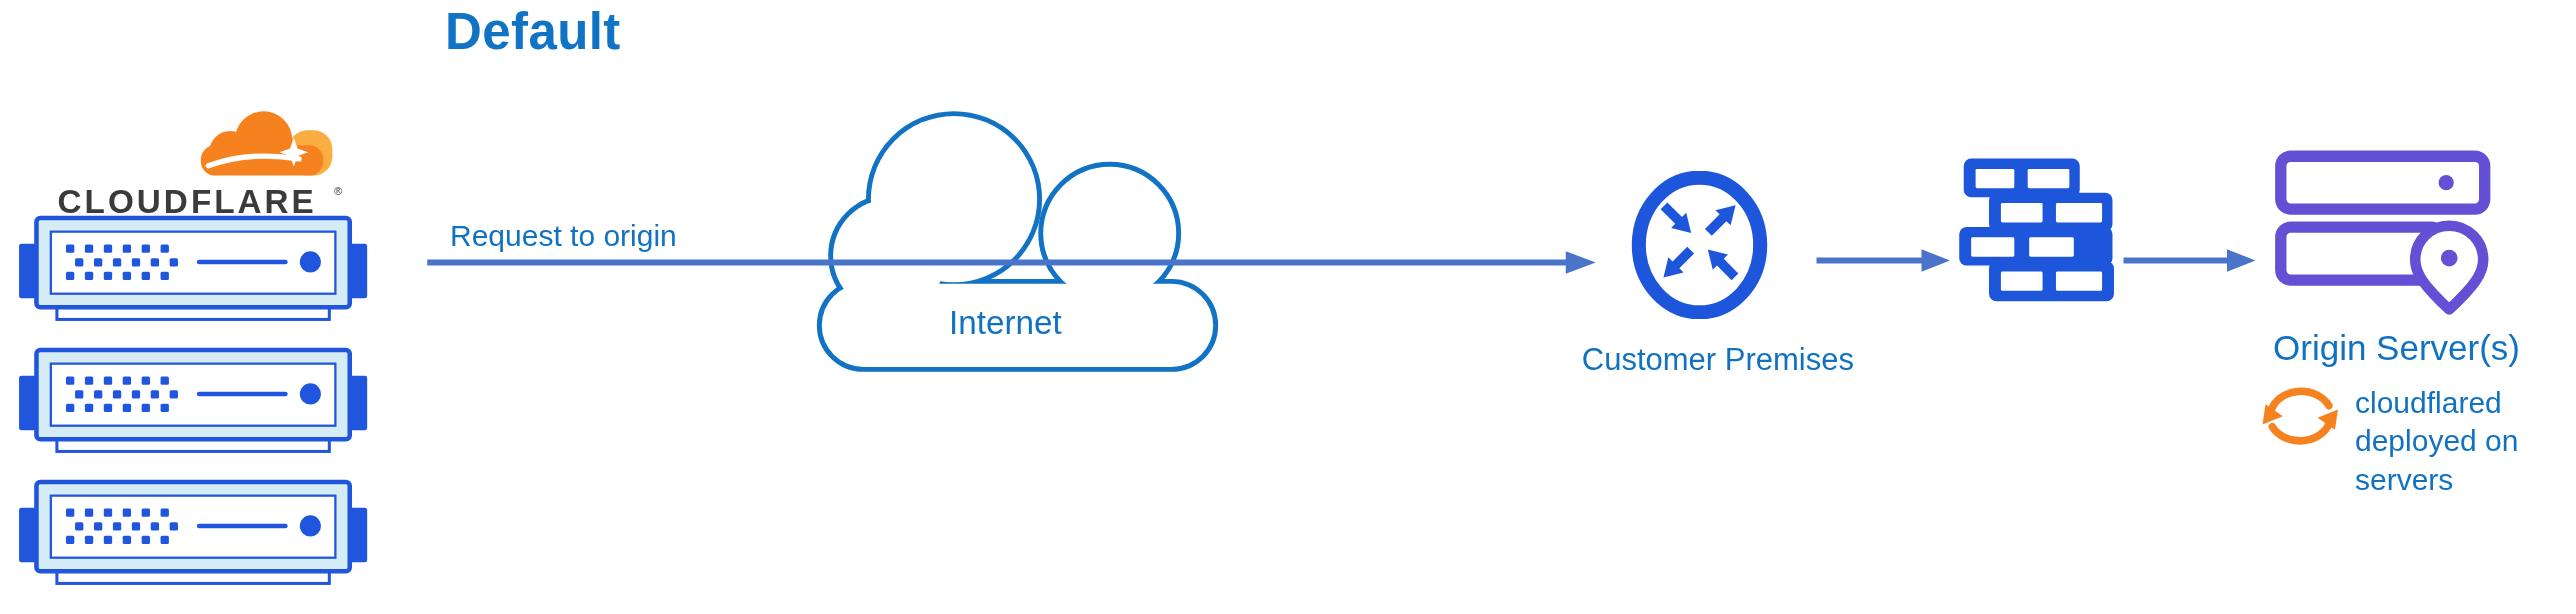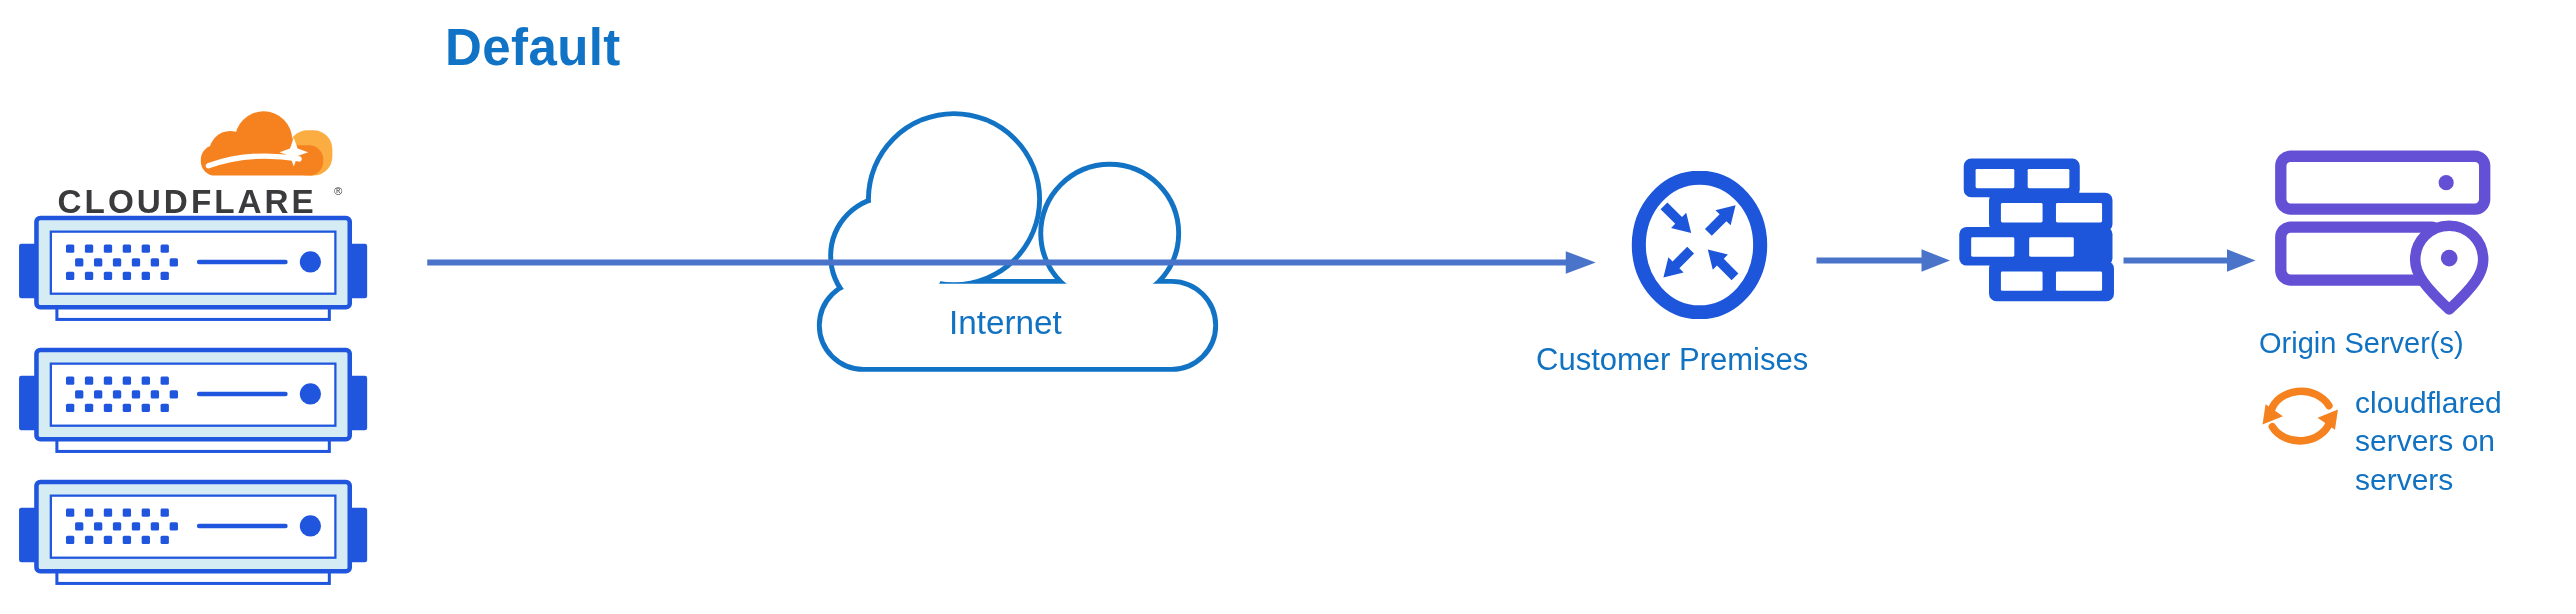--- a/index.html
+++ b/index.html
@@ -12,21 +12,21 @@
     font-family: "Liberation Sans", "DejaVu Sans", sans-serif;
   }
   .abs { position: absolute; }
   .lbl { color: #1172c2; font-size: 30px; font-weight: 500; line-height: 1.3; }
   .title {
     color: #1173c5;
     font-size: 51px;
     font-weight: 600;
     letter-spacing: 0.4px;
   }
-  .center { text-align: left; }
+  .center { text-align: right; }
   .z-cloud { z-index: 1; }
   .z-icon  { z-index: 3; }
   .z-text  { z-index: 4; }
   .z-arrow { z-index: 6; }
 </style>
 </head>
 <body>
 
 <div id="canvas">
 
@@ -58,21 +58,21 @@
             <rect x="162" y="75" width="11" height="11" rx="2"></rect>
             <rect x="187" y="75" width="11" height="11" rx="2"></rect>
         </g>
         <rect x="235" y="59" width="120" height="6" rx="3" fill="#2056dd"></rect>
         <circle cx="385" cy="62" r="14" fill="#2056dd"></circle>
       </g>
       <path id="cpe-arrow" d="M0 -6.5 H28 V-14.5 L52 0 L28 14.5 V6.5 H0 Z" fill="#1d56db"></path>
     </defs>
   </svg>
 
-  <div class="abs title z-text" style="left:445px; top:1.5px;margin-top:16px;">Default</div>
+  <div class="abs title z-text" style="left:445px; top:1.5px;">Default</div>
 
   <svg class="abs z-icon" style="left:39px; top:106px;" width="310" height="115" viewBox="0 0 410 152">
     <g>
       <rect x="330" y="32" width="58" height="60" rx="25" fill="#fbad41"></rect>
       <g fill="#f6821f">
         <circle cx="297" cy="45" r="38"></circle>
         <circle cx="253" cy="61" r="28"></circle>
         <rect x="214" y="52" width="162" height="40" rx="19"></rect>
       </g>
       <path d="M 224 79 C 262 65 302 63 344 70" stroke="#ffffff" stroke-width="7" fill="none" stroke-linecap="round"></path>
@@ -85,20 +85,21 @@
   <svg class="abs z-icon" style="left:19px; top:215px;" width="352" height="112" viewBox="0 0 465 148">
       <use href="#edge-server"></use>
     </svg>
   <svg class="abs z-icon" style="left:19px; top:347px;" width="352" height="112" viewBox="0 0 465 148">
       <use href="#edge-server"></use>
     </svg>
   <svg class="abs z-icon" style="left:19px; top:479px;" width="352" height="112" viewBox="0 0 465 148">
       <use href="#edge-server"></use>
     </svg>
 
+  <div class="abs lbl z-text" style="left:450px; top:216px;">Request to origin</div>
 
   <svg class="abs z-arrow" style="left:422px; top:249px;" width="1182" height="27" viewBox="0 0 1562 36">
     <rect x="0" y="14" width="1520" height="8" fill="#4a74c9"></rect>
     <polygon points="1518,3 1518,33 1558,18" fill="#4a74c9"></polygon>
   </svg>
 
 
   <svg class="abs z-cloud" style="left:816px; top:110px;" width="403" height="263" viewBox="0 0 532 348">
     <g stroke="#1273c5" stroke-width="13" fill="#ffffff">
       <rect x="7" y="230" width="518" height="110" rx="55"></rect>
@@ -162,29 +163,29 @@
   <svg class="abs z-icon" style="left:2274px; top:150px;" width="219" height="168" viewBox="0 0 290 222">
     <rect x="9" y="8" width="270" height="70" rx="13" fill="#ffffff" stroke="#6450d4" stroke-width="15"></rect>
     <circle cx="228" cy="43" r="10" fill="#6450d4"></circle>
     <rect x="9" y="102" width="212" height="70" rx="13" fill="#ffffff" stroke="#6450d4" stroke-width="15"></rect>
     <g>
       <path d="M232 100 C 207 100 187 120 187 145 C 187 164 200 181 232 211 C 264 181 277 164 277 145 C 277 120 257 100 232 100 Z" fill="#ffffff" stroke="#6450d4" stroke-width="14" stroke-linejoin="round"></path>
       <circle cx="232" cy="143" r="11" fill="#6450d4"></circle>
     </g>
   </svg>
 
-  <div class="abs lbl center z-text" style="left:2259px; top:325px; width:261px; font-size:29px;">Origin Server(s)</div>
+  <div class="abs lbl center z-text" style="left:2259px; top:325px; width:261px; font-size:35px;">Origin Server(s)</div>
 
   <svg class="abs z-icon" style="left:2255px; top:382px;" width="92" height="70" viewBox="0 0 122 92">
     <path d="M 98 31 A 41 34 0 0 0 21 39" stroke="#f6821f" stroke-width="10" fill="none" stroke-linecap="round"></path>
     <polygon points="10,56 14,29 37,45" fill="#f6821f"></polygon>
     <path d="M 23 59 A 41 34 0 0 0 99 53" stroke="#f6821f" stroke-width="10" fill="none" stroke-linecap="round"></path>
     <polygon points="110,36 106,63 83,47" fill="#f6821f"></polygon>
   </svg>
 
   <div class="abs lbl z-text" style="left:2355px; top:384px; line-height:1.28;">
     <div>cloudflared</div>
-    <div>servers on</div>
+    <div>deployed on</div>
     <div>servers</div>
   </div>
 
 </div>
 
 
 </body></html>

